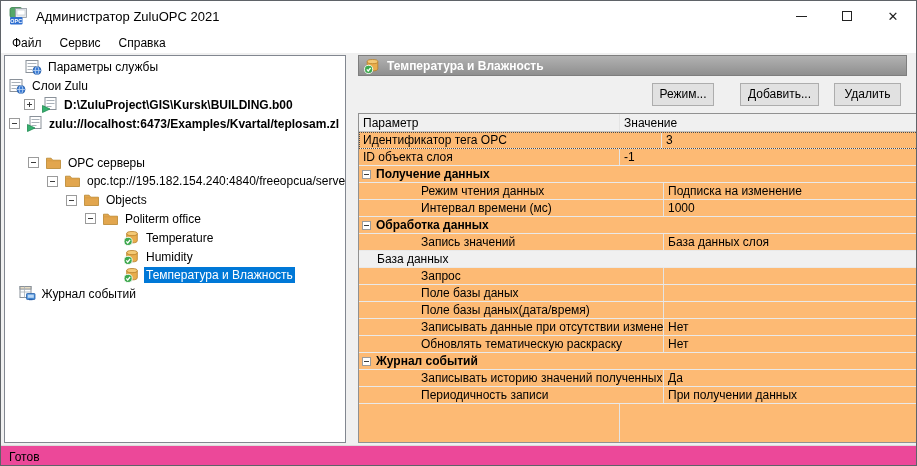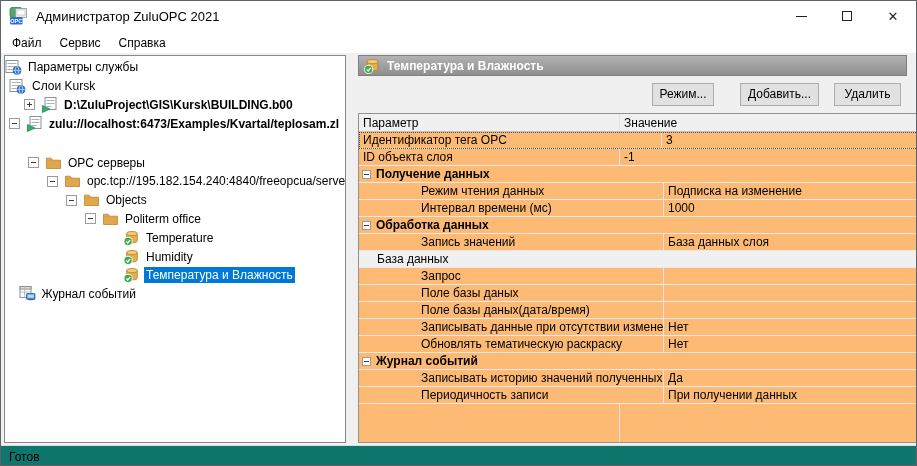--- a/index.html
+++ b/index.html
@@ -71,21 +71,21 @@
   .g-row.subheader{ background:#f0f0f0; }
   .g-row.subheader .g-full{ width:100%; padding-left:18px; }
   .g-row.selectedrow{ outline:1px dotted #4d4d4d; outline-offset:-1px;gap:42px; }
   .gexp{ position:relative; width:9px; height:9px; border:1px solid #9b9b9b; background:#fff; margin-right:5px; flex:0 0 9px; }
   .gexp::before{ content:""; position:absolute; left:1px; top:3px; width:5px; height:1px; background:#3c3c3c; }
   .g-filler{ flex:1; display:flex; height:40px; }
   .g-filler .f-name{ width:260px; flex:0 0 260px; }
   .g-filler .f-val{ flex:1; border-left:1px solid #e4e4e4; }
 
   
-  .statusbar{ position:absolute; left:0; top:444px; width:100%; height:22px; background:#0f766e;
+  .statusbar{ position:absolute; left:0; top:444px; width:100%; height:22px; background:#ec4899;
               border-top:1px solid #dcdcdc; display:flex; align-items:center; padding-left:8px; }
 
   svg{ display:block; }
 </style>
 </head>
 <body>
 
 <svg width="0" height="0" style="position:absolute">
   <defs>
     <symbol id="sym-app" viewBox="0 0 20 20">
@@ -155,31 +155,31 @@
 
   <div class="menubar">
     <span class="menu-item">Файл</span>
     <span class="menu-item">Сервис</span>
     <span class="menu-item">Справка</span>
   </div>
 
   <div class="content">
 
     <div class="tree-panel" id="tree">
-        <div class="tree-row" style="padding-left: 0;">
+        <div class="tree-row" style="padding-left: 20px;">
           <svg class="nico">
             <use href="#sym-service"></use>
           </svg>
           <span class="lbl">Параметры службы</span>
         </div>
         <div class="tree-row" style="padding-left: 4px;">
           <svg class="nico">
             <use href="#sym-service"></use>
           </svg>
-          <span class="lbl">Слои Kursk</span>
+          <span class="lbl">Слои Zulu</span>
         </div>
         <div class="tree-row" style="padding-left: 19px;">
           <span class="exp plus"></span>
           <svg class="nico">
             <use href="#sym-layer"></use>
           </svg>
           <span class="lbl bold">D:\ZuluProject\GIS\Kursk\BUILDING.b00</span>
         </div>
         <div class="tree-row" style="padding-left: 4px;">
           <span class="exp"></span>

